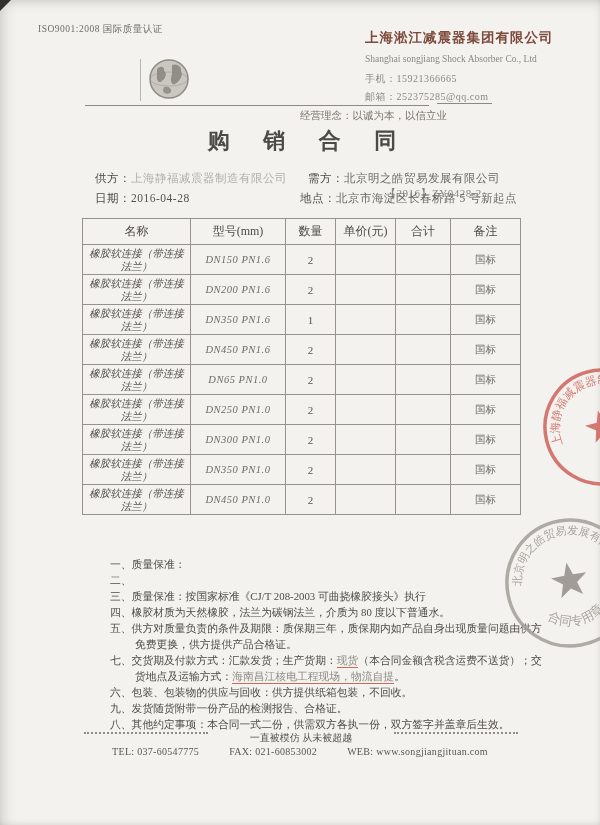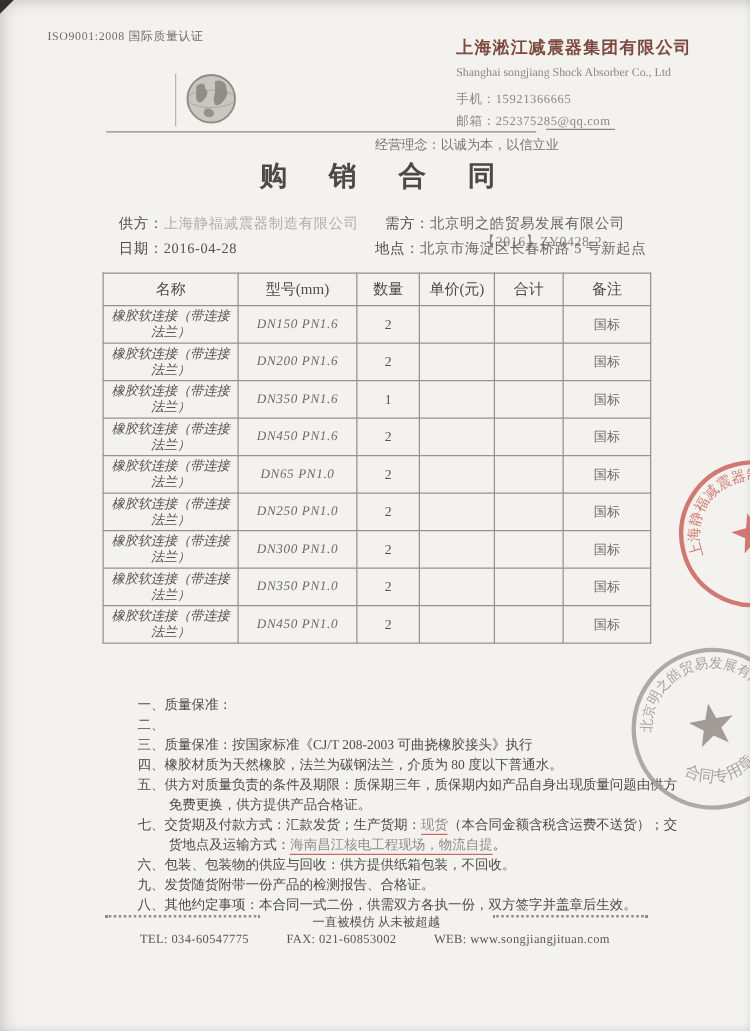--- a/index.html
+++ b/index.html
@@ -203,21 +203,21 @@
     <p>九、发货随货附带一份产品的检测报告、合格证。</p>
     <p>八、其他约定事项：本合同一式二份，供需双方各执一份，双方签字并盖章后生效。</p>
   </div>
 
   <div class="abs foot-sep">
     <div class="dots"></div>
     <span class="mid">一直被模仿 从未被超越</span>
     <div class="dots"></div>
   </div>
   <div class="abs contact">
-    <span><span>TEL:</span> <span>034-60547775</span></span>
+    <span><span>TEL:</span> <span>037-60547775</span></span>
     <span><span>FAX:</span> <span>021-60853002</span></span>
     <span><span>WEB:</span> <span>www.songjiangjituan.com</span></span>
   </div>
 
   <svg class="abs seal" style="left:536px;top:357px;opacity:.78;" width="132" height="146" viewBox="0 0 132 146">
     <g transform="rotate(-14 66 70)">
       <circle cx="66" cy="70" r="57" fill="none" stroke="#cb564f" stroke-width="3.5"></circle>
       <defs>
           <path id="arcS" d="M 24.2,80 A 43,43 0 1 1 107.8,80" fill="none"></path>
         </defs>

